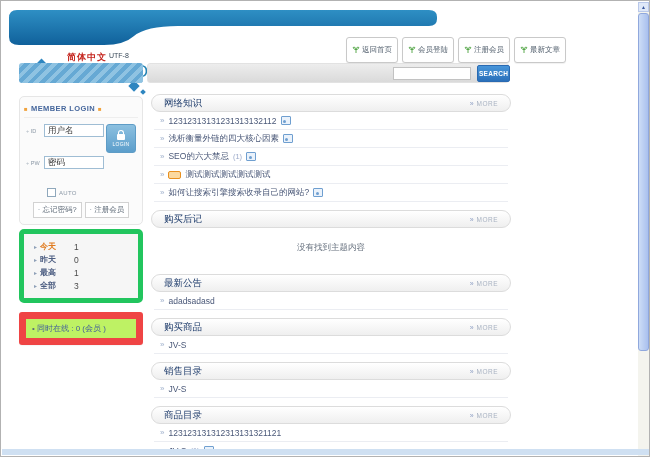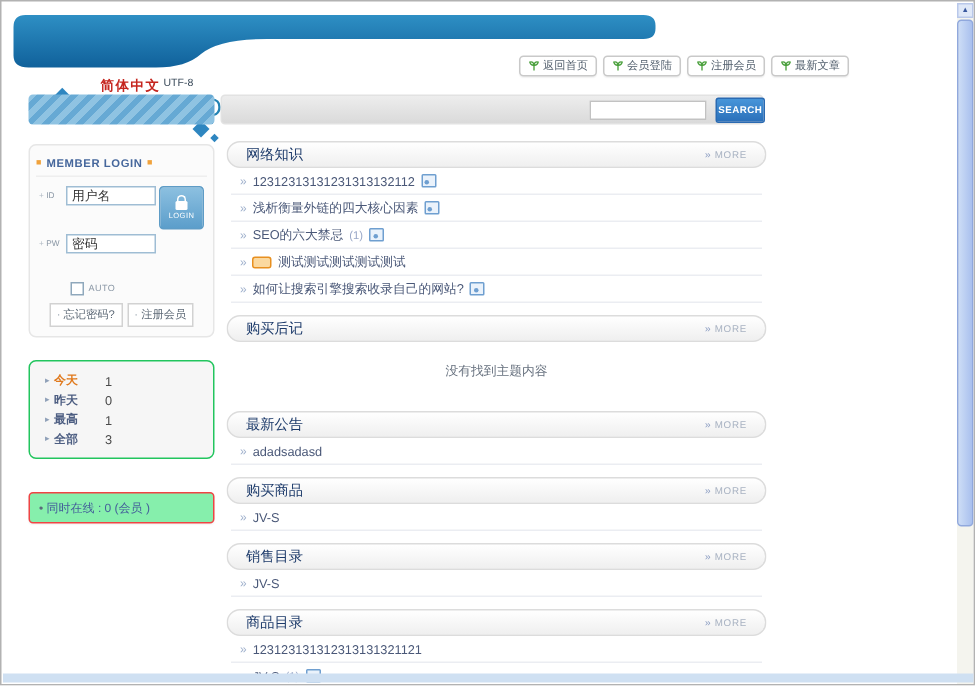--- a/index.html
+++ b/index.html
@@ -16,21 +16,21 @@
   .dia.d1{left:9px;top:9px;width:7px;height:7px}
   .dia.d3{left:101px;top:31px;width:8px;height:8px}
   .dia.d4{left:112px;top:39px;width:4px;height:4px}
   .sq-orange{position:absolute;left:0;top:24px;width:6px;height:6px;background:#f0a23c}
   .lang{position:absolute;left:38px;top:0;font-size:9px;font-weight:bold;color:#c5261f;letter-spacing:1px}
   .charset{position:absolute;left:80px;top:1px;font-size:7px;color:#3a4a5a}
   .brand{position:absolute;left:12px;top:11px;font-size:17px;color:#2383b4;letter-spacing:.5px}
 
   
   .top-nav{position:absolute;left:345px;top:36px;display:flex;gap:4px}
-  .nav-btn{display:flex;align-items:center;gap:2px;height:14px;padding:0 5px;background:#fff;
+  .nav-btn{display:flex;align-items:center;gap:2px;height:14px;padding:12px 5px;background:#fff;
     border:1px solid #c9c9c9;border-radius:3px;font-size:7.5px;color:#53606e;cursor:pointer;
     box-shadow:0 1px 1px rgba(0,0,0,.06)}
 
   
   .stripe-bar{position:absolute;left:18px;top:62px;width:124px;height:20px;border-radius:3px;
     background:repeating-linear-gradient(135deg,#8fc3e2 0 4px,#66a9d4 4px 8px)}
   .search-bar{position:absolute;left:146px;top:62px;width:362px;height:20px;border-radius:3px;
     background:linear-gradient(#ededed,#dadada);border:1px solid #e2e2e2}
   .search-input{position:absolute;left:245px;top:3px;width:78px;height:13px;border:1px solid #c2c2c2;
     background:#fff;font-size:8px;padding:0 3px;color:#333}
@@ -56,28 +56,28 @@
   .lock{width:8px;height:6px;background:#fff;border-radius:1px;position:relative;margin-top:3px}
   .lock::before{content:"";position:absolute;left:1px;top:-4px;width:4px;height:4px;
     border:1.4px solid #fff;border-bottom:none;border-radius:3px 3px 0 0}
   .auto-row{display:flex;align-items:center;gap:3px;margin:2px 0 5px 21px}
   .auto-check{width:9px;height:9px;border:1px solid #8fa8bc;background:#fff;cursor:pointer}
   .auto-label{font-size:6px;color:#8a97a5;letter-spacing:.3px}
   .link-row{display:flex;justify-content:center;gap:3px}
   .mini-link{border:1px solid #d2d2d2;background:#fff;padding:2px 4px;font-size:7.5px;color:#5f6b78;cursor:pointer;white-space:nowrap}
   .mini-link::before{content:"· ";color:#9aa5b0}
 
-  .stats-box{margin-top:15px;background:#f6f6f6;border:1px solid #22c55e;border-radius:5px;padding:6px 10px}
+  .stats-box{margin-top:4px;background:#f6f6f6;border:5px solid #22c55e;border-radius:5px;padding:6px 10px}
   .stat-row{display:flex;align-items:center;height:13px}
   .stat-bullet{font-size:6px;color:#8fa0b8;margin-right:3px}
   .stat-label{width:34px;font-size:8px;font-weight:bold;color:#4d5e82}
   .stat-label.hl{color:#e07a1e}
   .stat-val{font-size:8.5px;color:#4a4a4a}
 
-  .online-box{margin-top:22px;background:#86efac;border:1px solid #ef4444;border-radius:3px;
+  .online-box{margin-top:9px;background:#bef264;border:7px solid #ef4444;border-radius:3px;
     padding:4px 6px;font-size:8px;color:#44609a;box-shadow:0 1px 1px rgba(0,0,0,.04)}
   .online-box::before{content:"• ";color:#5a6a7a}
 
   
   .main{position:absolute;left:150px;top:93px;width:360px;height:362px;overflow:hidden}
   .section{margin-bottom:8px}
   .sec-head{display:flex;align-items:center;height:18px;padding:0 12px;border:1px solid #dcdcdc;
     border-radius:9px;background:linear-gradient(#ffffff,#efefef)}
   .sec-title{font-size:9.5px;font-weight:normal;color:#1c3a6a}
   .more{margin-left:auto;font-size:6.5px;color:#a8b2c2;letter-spacing:.5px;cursor:pointer;text-decoration:none}

